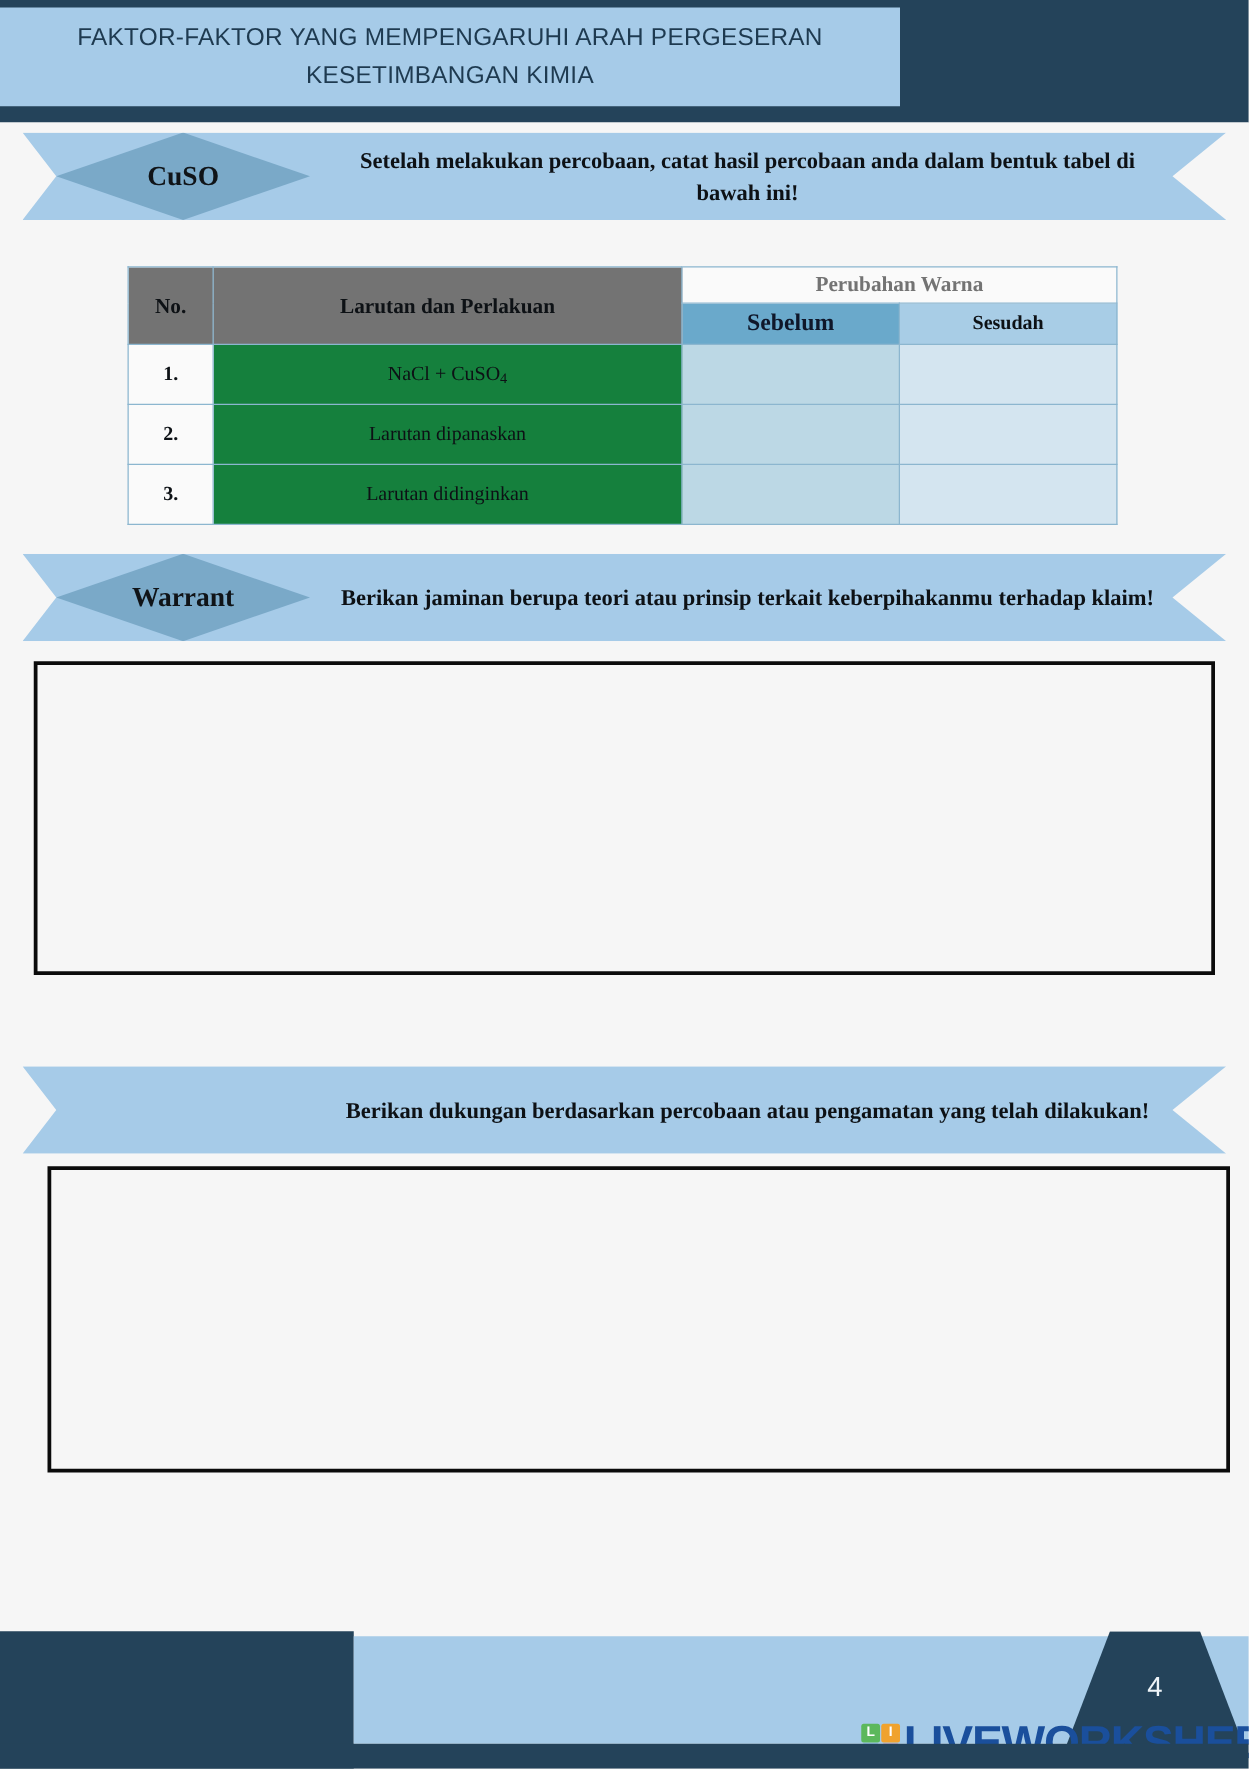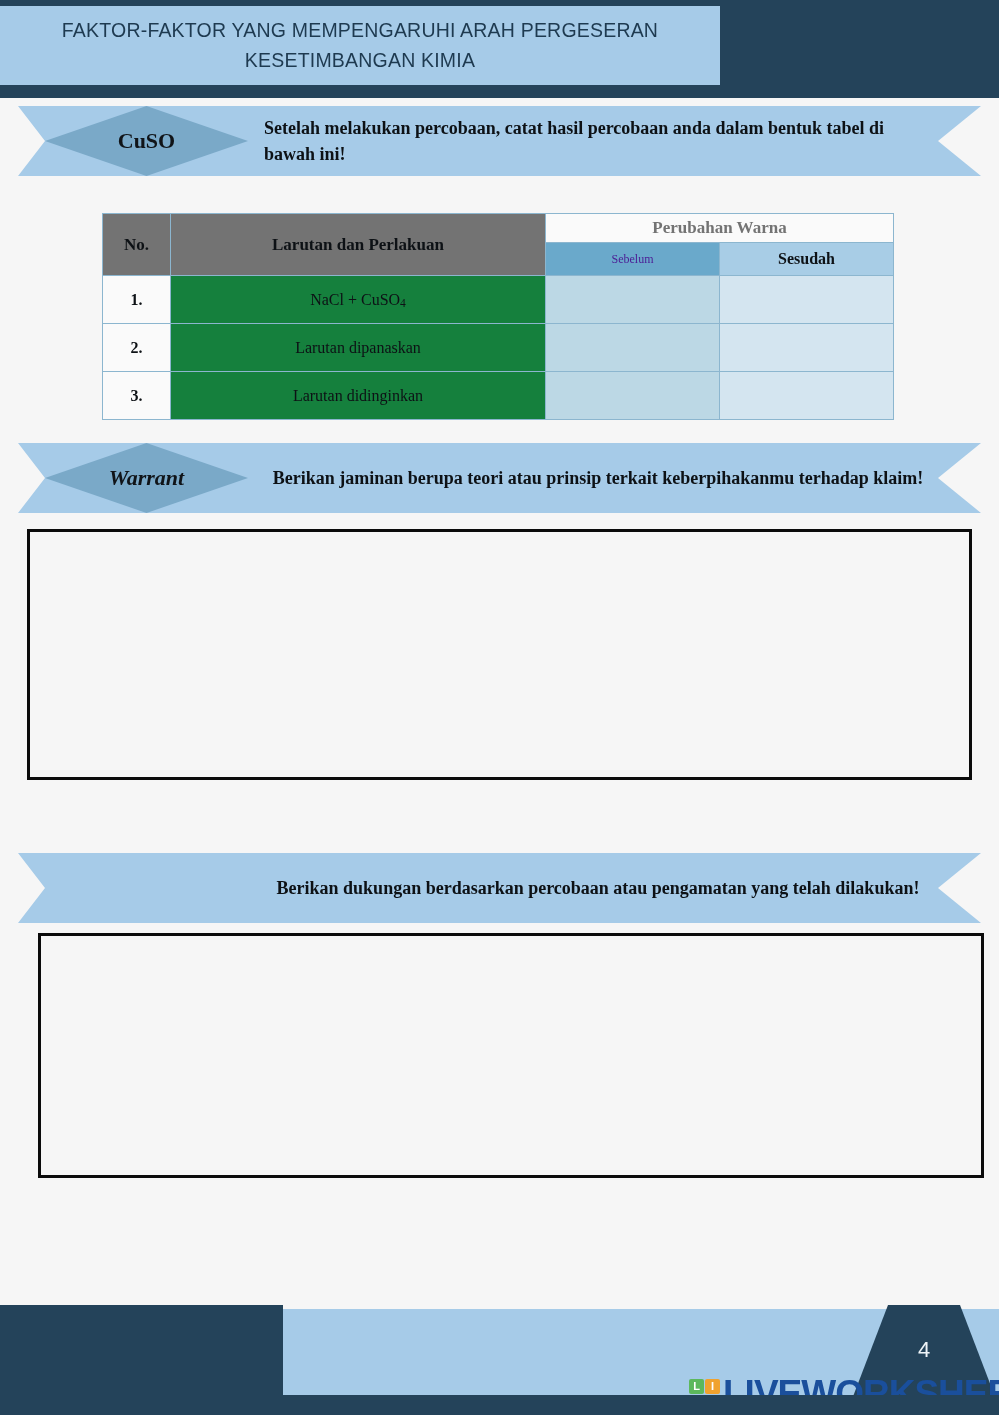--- a/index.html
+++ b/index.html
@@ -88,36 +88,36 @@
     justify-content: center;
   }
   .ribbon-label {
     font-family: "Liberation Serif", serif;
     font-size: 22px;
     font-weight: 700;
     color: #101418;
     text-align: center;
   }
   .ribbon-label.italic {
-    font-style: italic;
     text-align: center;
   }
   .ribbon-text {
     position: absolute;
     left: 240px;
     top: 0;
     width: 680px;
     height: 70px;
     display: flex;
     align-items: center;
     justify-content: center;
     font-family: "Liberation Serif", serif;
     font-size: 18px;
     font-weight: 700;
     color: #0d1115;
+    text-align: center;
     line-height: 1.45;
     padding: 0 6px;
     box-sizing: border-box;
   }
 
   
   .data-table-wrap {
     position: absolute;
     left: 102px;
     top: 115px;
@@ -150,23 +150,23 @@
   }
   .th-perubahan {
     background: #fafafa;
     font-size: 17px;
     font-weight: 700;
     color: #737373;
     height: 28px;
   }
   .th-sebelum {
     background: #6aa9cb;
-    font-size: 12px;
-    font-weight: 400;
-    color: #4c1d95;
+    font-size: 19px;
+    font-weight: 700;
+    color: #0f172a;
     height: 32px;
   }
   .th-sesudah {
     background: #a8cde6;
     font-size: 16px;
     font-weight: 700;
     color: #0d1115;
     height: 32px;
   }
   .td-no {

